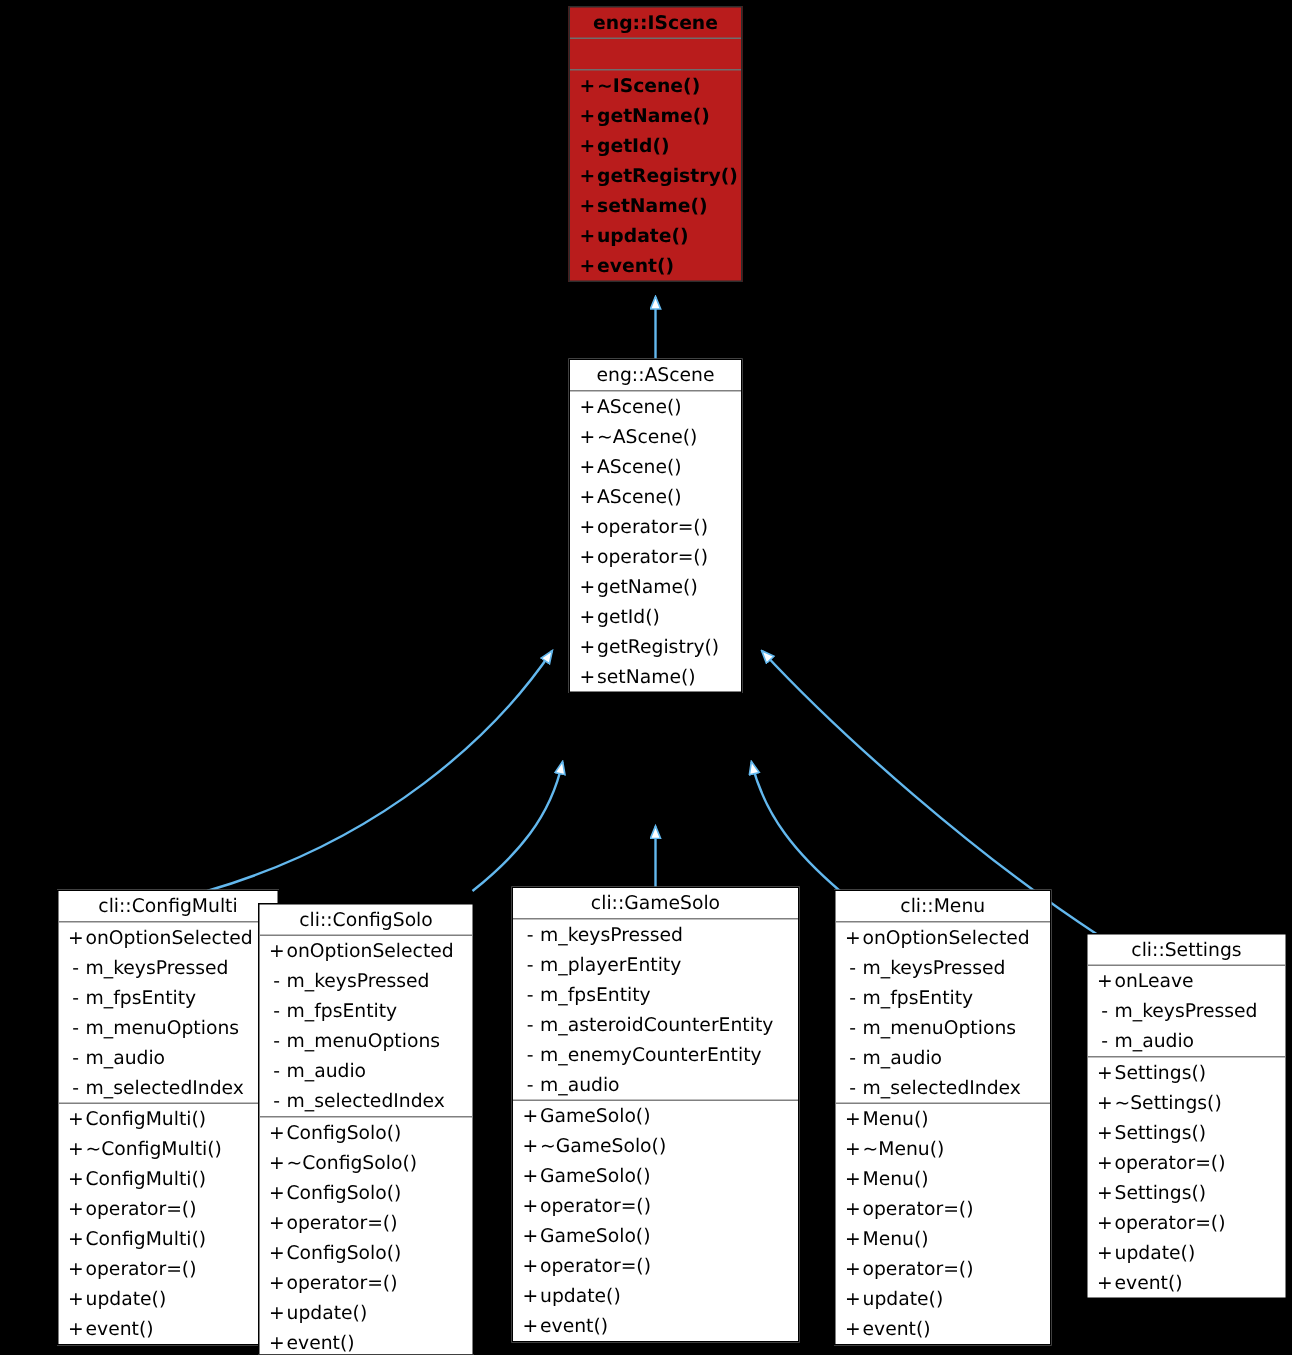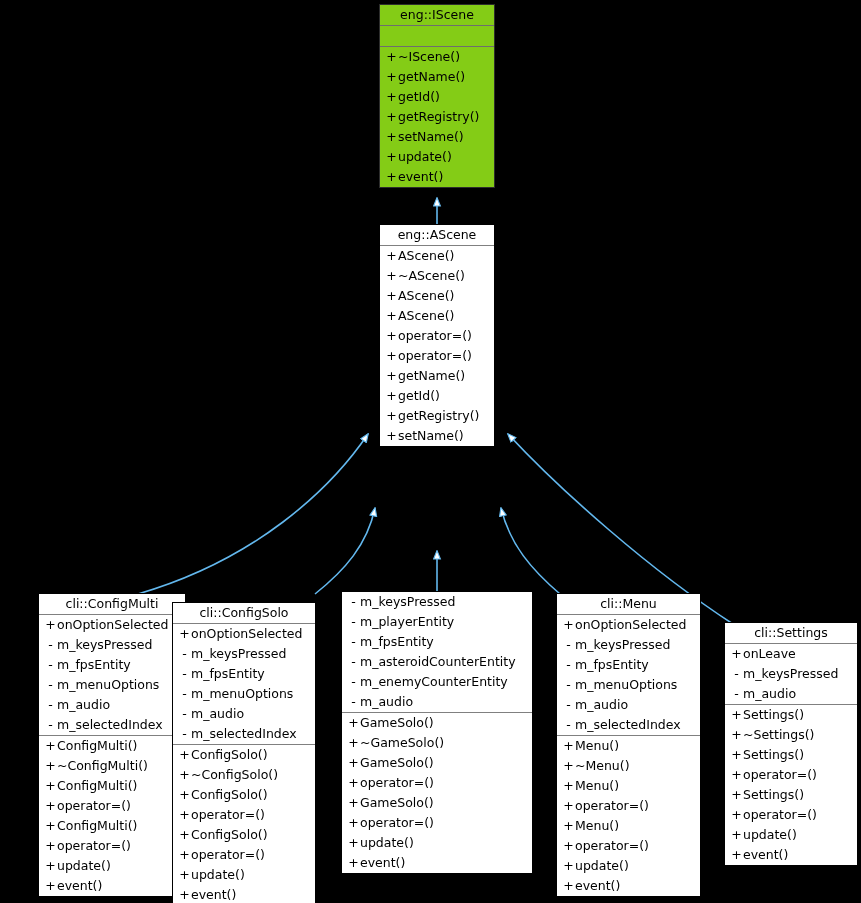--- a/index.html
+++ b/index.html
@@ -24,22 +24,23 @@
     pointer-events: none;
   }
   .uml-class {
     position: absolute;
     box-sizing: border-box;
     border: 1px solid #000000;
     background: #ffffff;
     z-index: 5;
   }
   .uml-class.abstract-iface {
-    background: #84cc16;
+    background: #b91c1c;
     border: 1px solid #2d2d2d;
+    font-weight: bold;
   }
   .cls-title {
     text-align: center;
     font-size: 12.5px;
     color: #000000;
     line-height: 19px;
     height: 20px;
     border-bottom: 1px solid #808080;
     white-space: nowrap;
     overflow: hidden;
@@ -118,21 +119,21 @@
         <div class="member"><span class="vis">+</span><span>~IScene()</span></div>
         <div class="member"><span class="vis">+</span><span>getName()</span></div>
         <div class="member"><span class="vis">+</span><span>getId()</span></div>
         <div class="member"><span class="vis">+</span><span>getRegistry()</span></div>
         <div class="member"><span class="vis">+</span><span>setName()</span></div>
         <div class="member"><span class="vis">+</span><span>update()</span></div>
         <div class="member"><span class="vis">+</span><span>event()</span></div>
       </div>
   </div>
 
-  <div class="uml-class" style="left:379px; top:224px; width:116px;">
+  <div class="uml-class" style="left:379px; top:239px; width:116px;">
     <div class="cls-title">eng::AScene</div>
     <div class="cls-section last">
         <div class="member"><span class="vis">+</span><span>AScene()</span></div>
         <div class="member"><span class="vis">+</span><span>~AScene()</span></div>
         <div class="member"><span class="vis">+</span><span>AScene()</span></div>
         <div class="member"><span class="vis">+</span><span>AScene()</span></div>
         <div class="member"><span class="vis">+</span><span>operator=()</span></div>
         <div class="member"><span class="vis">+</span><span>operator=()</span></div>
         <div class="member"><span class="vis">+</span><span>getName()</span></div>
         <div class="member"><span class="vis">+</span><span>getId()</span></div>
@@ -179,20 +180,21 @@
         <div class="member"><span class="vis">+</span><span>ConfigSolo()</span></div>
         <div class="member"><span class="vis">+</span><span>operator=()</span></div>
         <div class="member"><span class="vis">+</span><span>ConfigSolo()</span></div>
         <div class="member"><span class="vis">+</span><span>operator=()</span></div>
         <div class="member"><span class="vis">+</span><span>update()</span></div>
         <div class="member"><span class="vis">+</span><span>event()</span></div>
       </div>
   </div>
 
   <div class="uml-class" style="left:341px; top:591px; width:192px;">
+    <div class="cls-title">cli::GameSolo</div>
     <div class="cls-section">
         <div class="member"><span class="vis">-</span><span>m_keysPressed</span></div>
         <div class="member"><span class="vis">-</span><span>m_playerEntity</span></div>
         <div class="member"><span class="vis">-</span><span>m_fpsEntity</span></div>
         <div class="member"><span class="vis">-</span><span>m_asteroidCounterEntity</span></div>
         <div class="member"><span class="vis">-</span><span>m_enemyCounterEntity</span></div>
         <div class="member"><span class="vis">-</span><span>m_audio</span></div>
       </div>
     <div class="cls-section last">
         <div class="member"><span class="vis">+</span><span>GameSolo()</span></div>

